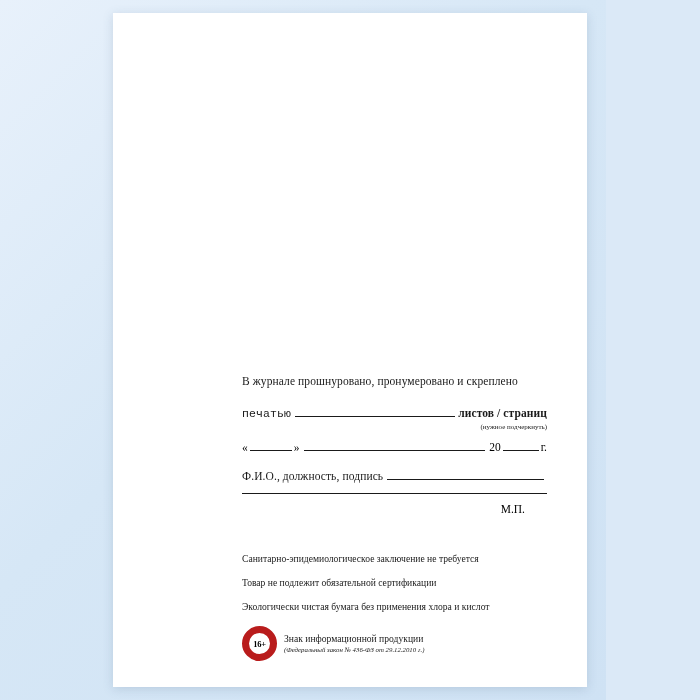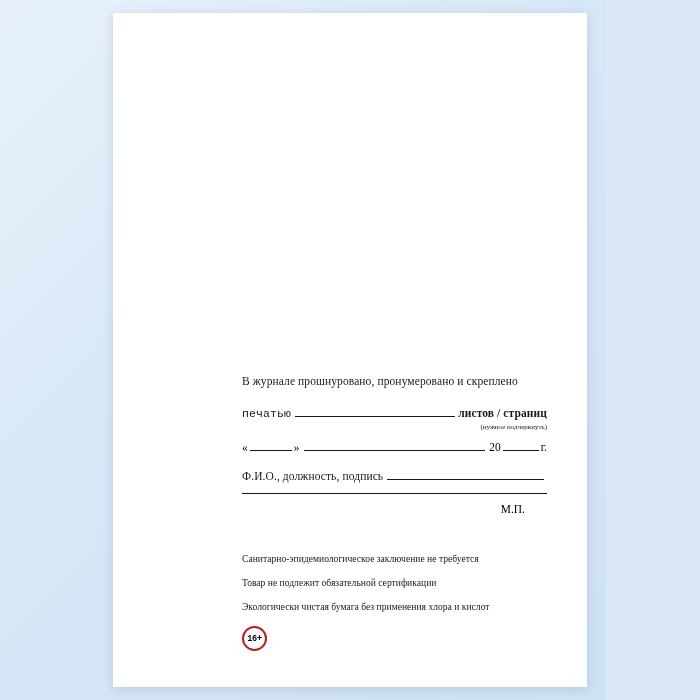--- a/index.html
+++ b/index.html
@@ -136,31 +136,30 @@
     color: #1a1a1a;
   }
   .mark-row {
     display: flex;
     align-items: center;
     margin-top: 14px;
   }
   .age-badge {
     width: 21px;
     height: 21px;
-    border: 2px solid #b91c1c;
+    border: 7px solid #b91c1c;
     border-radius: 50%;
     display: flex;
     align-items: center;
     justify-content: center;
     font-size: 8.5px;
     font-weight: bold;
     flex: 0 0 auto;
     margin-right: 7px;
     letter-spacing: -0.2px;
-    font-family: Liberation Mono, monospace;
   }
   .mark-texts {
     display: flex;
     flex-direction: column;
     justify-content: center;
   }
   .mark-title {
     font-size: 9.6px;
     color: #1a1a1a;
     line-height: 1.2;
@@ -207,17 +206,21 @@
 
       <div class="mp">М.П.</div>
 
 
       <div class="para">Санитарно-эпидемиологическое заключение не требуется</div>
       <div class="para">Товар не подлежит обязательной сертификации</div>
       <div class="para">Экологически чистая бумага без применения хлора и кислот</div>
 
       <div class="mark-row">
         <div class="age-badge">16+</div>
+        <div class="mark-texts">
+          <div class="mark-title">Знак информационной продукции</div>
+          <div class="mark-sub">(Федеральный закон № 436-ФЗ от 29.12.2010 г.)</div>
+        </div>
       </div>
 
     </div>
   </div>
 </div>
 
 </body></html>

